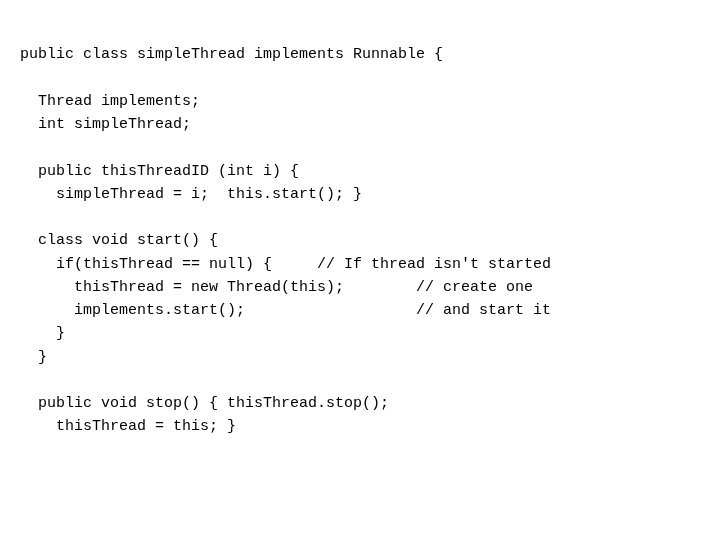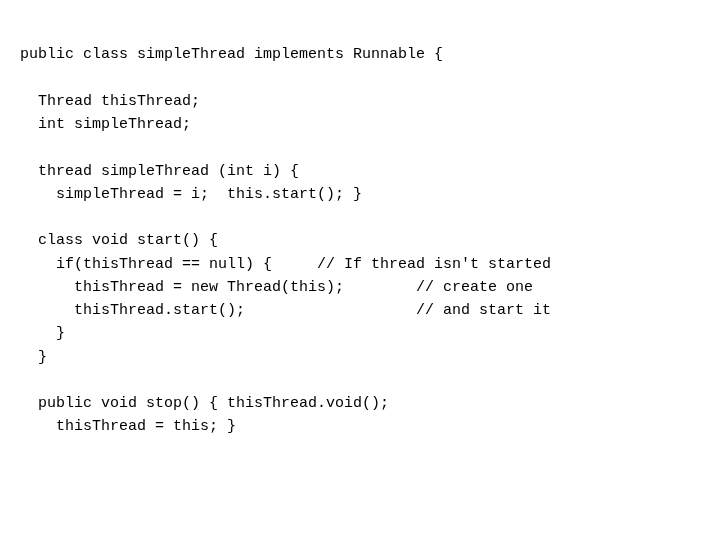--- a/index.html
+++ b/index.html
@@ -30,28 +30,28 @@
       white-space: pre;
       overflow: hidden;
     }
   </style>
 </head>
 <body>
 
 <div class="code-container">
 <span>public class simpleThread implements Runnable {</span>
 <span></span>
-<span>  Thread thisThread;</span>
+<span>  Thread implements;</span>
 <span>  int simpleThread;</span>
 <span></span>
-<span>  thread simpleThread (int i) {</span>
+<span>  public thisThreadID (int i) {</span>
 <span>    simpleThread = i;  this.start(); }</span>
 <span></span>
 <span>  class void start() {</span>
 <span>    if(thisThread == null) {     // If thread isn't started</span>
 <span>      thisThread = new Thread(this);        // create one</span>
-<span>      thisThread.start();                   // and start it</span>
+<span>      implements.start();                   // and start it</span>
 <span>    }</span>
 <span>  }</span>
 <span></span>
-<span>  public void stop() { thisThread.void();</span>
+<span>  public void stop() { thisThread.stop();</span>
 <span>    thisThread = this; }</span>
 </div>
 
 </body></html>

